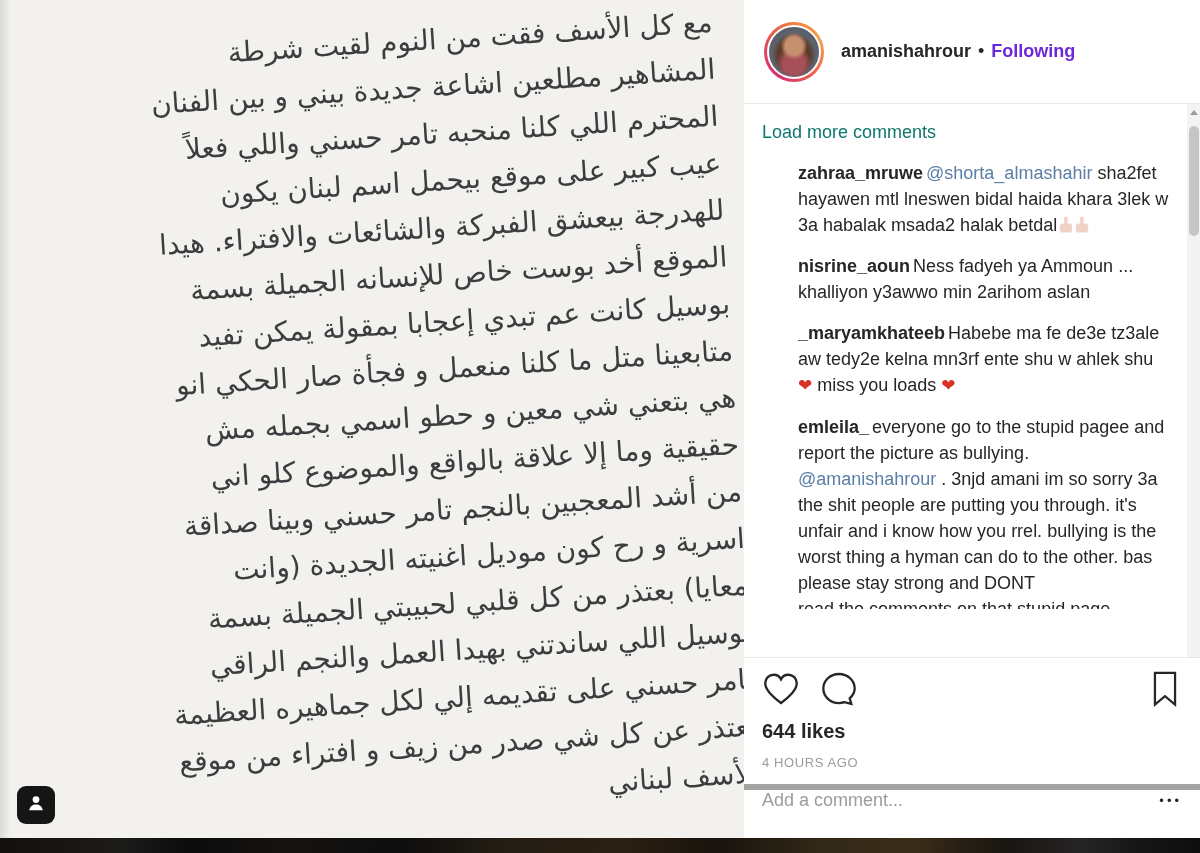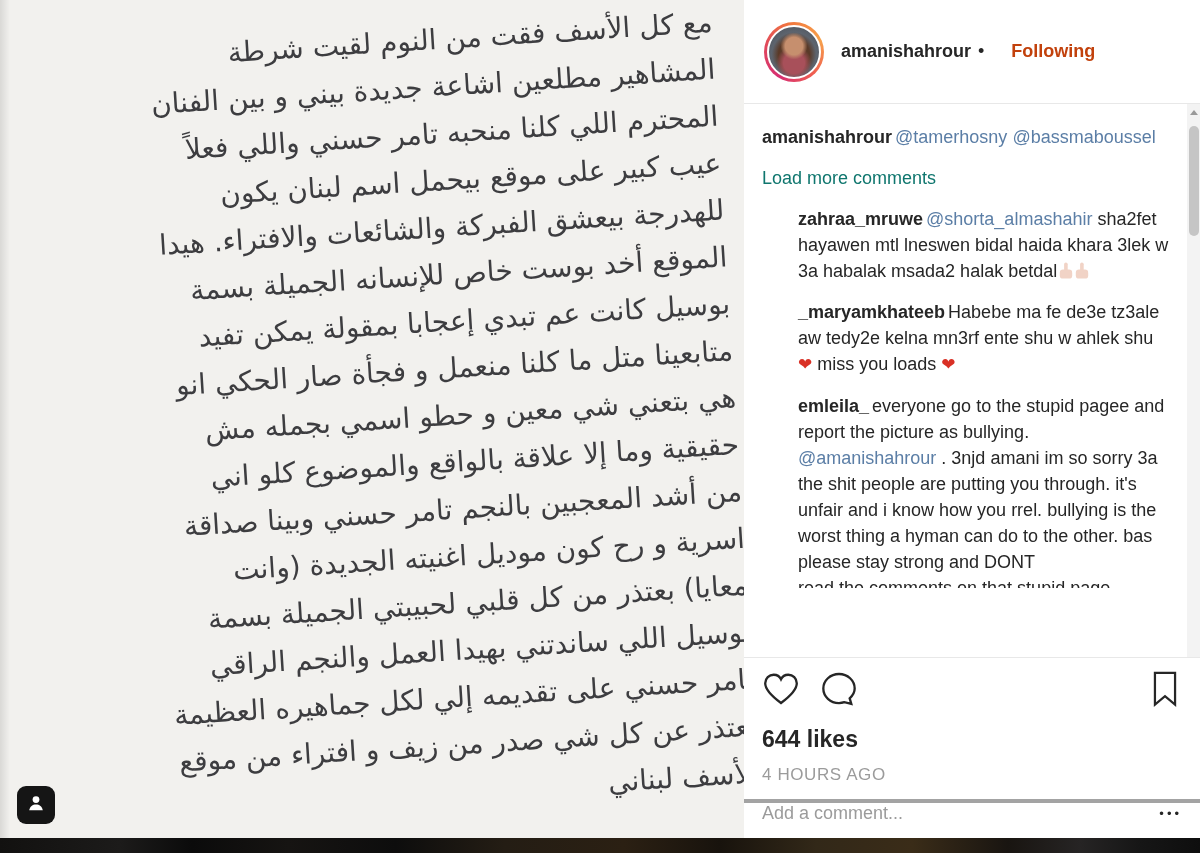--- a/index.html
+++ b/index.html
@@ -31,21 +31,21 @@
   .avatar-ring { width:60px; height:60px; border-radius:50%; padding:3px;
     background:conic-gradient(from 210deg, #d62e72, #e0475c, #f2793e, #f7a14b, #ef5e50, #d62e72); }
   .avatar-photo { width:100%; height:100%; border-radius:50%; border:2px solid #fff;
     background:
       radial-gradient(circle at 50% 38%, #c68f6e 0 22%, rgba(198,143,110,0) 34%),
       radial-gradient(circle at 50% 72%, #a8505a 0 24%, rgba(168,80,90,0) 40%),
       radial-gradient(circle at 50% 55%, #5a3a28 0 42%, #5d646e 60%, #474d56 100%); }
   .header-text { margin-left:17px; font-size:18px; font-weight:700; color:#262626;
     display:flex; align-items:center; }
   .dot-sep { margin:0 7px; font-weight:400; color:#262626; }
-  .following-btn { font-weight:700; color:#c2410c; cursor:pointer;margin-left:20px; }
+  .following-btn { font-weight:700; color:#6d28d9; cursor:pointer; }
 
   
   .comments-area { position:relative; height:553px; flex:0 0 auto; overflow:hidden;
     padding:0 30px 0 18px; font-size:18px; line-height:26px; }
   .uname { font-weight:700; color:#262626; margin-right:3px; }
   .mention { color:#5b7ea6; }
   .caption-row { margin-top:20px; }
   .load-more { margin-top:15px; color:#0f766e; cursor:pointer; }
   .comment { margin-top:15px;margin-left:36px; }
   .heart { color:#d93025; font-size:17px; }
@@ -59,24 +59,24 @@
     border-bottom:5px solid #9a9a9a; }
   .scroll-thumb { position:absolute; top:22px; left:1.5px; width:10px; height:110px;
     background:#c5c5c5; border-radius:5px; }
 
   
   .action-section { flex:0 0 auto; border-top:1px solid #e8e8e8; padding:12px 18px 0; }
   .icon-row { display:flex; align-items:center; }
   .icon-btn { cursor:pointer; display:inline-flex; }
   .icon-btn + .icon-btn { margin-left:20px; }
   .spacer { flex:1; }
-  .likes { margin-top:18px; font-size:23px; font-weight:700; color:#262626; }
-  .timestamp { margin:12px 0 14px; font-size:17px; letter-spacing:.6px; color:#9b9b9b; }
+  .likes { margin-top:12px; font-size:20px; font-weight:700; color:#262626; }
+  .timestamp { margin:12px 0 14px; font-size:13px; letter-spacing:.6px; color:#9b9b9b; }
 
-  .add-comment-row { flex:1; border-top:4px solid #a3a3a3; display:flex;
+  .add-comment-row { flex:1; border-top:6px solid #a3a3a3; display:flex;
     align-items:center; padding:0 18px; }
   .comment-input { color:#9b9b9b; font-size:18px; flex:1; cursor:text; }
   .more-options { color:#262626; font-size:13px; letter-spacing:3px; cursor:pointer; }
 
   
   .bottom-band { width:1200px; height:15px;
     background:linear-gradient(90deg,#121110 0%,#1c1b1a 10%,#0b0b0b 16%,#161412 24%,
       #0d0d0d 33%,#241d14 42%,#2b2013 52%,#18130d 60%,#322818 68%,#3a2c18 76%,
       #191511 84%,#262424 90%,#161616 95%,#0e0e0e 100%); }
 </style>
@@ -122,36 +122,34 @@
         <div class="avatar-photo"></div>
       </div>
       <div class="header-text">
         <span>amanishahrour</span>
         <span class="dot-sep">•</span>
         <span class="following-btn">Following</span>
       </div>
     </div>
 
     <div class="comments-area">
-      <div class="caption-row">
-        <span class="uname">amanishahrour</span><span id="caption-segments"><span class="mention">@tamerhosny</span><span> </span><span class="mention">@bassmaboussel</span></span>
-      </div>
       <div class="load-more">Load more comments</div>
       <div id="comments-list">
           <div class="comment"><span class="uname">zahraa_mruwe</span><span class="mention">@shorta_almashahir</span><span> sha2fet hayawen mtl lneswen bidal haida khara 3lek w 3a habalak msada2 halak betdal</span><span class="mf-emoji"><svg width="14" height="17" viewBox="0 0 14 17">
                 <g fill="#f1d3c6">
                   <rect x="5.1" y="0.4" width="3.6" height="10" rx="1.8"></rect>
                   <rect x="0.8" y="7.6" width="12.4" height="9" rx="3.2"></rect>
                 </g>
               </svg></span><span class="mf-emoji"><svg width="14" height="17" viewBox="0 0 14 17">
                 <g fill="#f1d3c6">
                   <rect x="5.1" y="0.4" width="3.6" height="10" rx="1.8"></rect>
                   <rect x="0.8" y="7.6" width="12.4" height="9" rx="3.2"></rect>
                 </g>
               </svg></span></div>
+          <div class="comment"><span class="uname">nisrine_aoun</span><span>Ness fadyeh ya Ammoun ... khalliyon y3awwo min 2arihom aslan</span></div>
           <div class="comment"><span class="uname">_maryamkhateeb</span><span>Habebe ma fe de3e tz3ale aw tedy2e kelna mn3rf ente shu w ahlek shu </span><span class="heart">❤</span><span> miss you loads </span><span class="heart">❤</span></div>
           <div class="comment"><span class="uname">emleila_</span><span>everyone go to the stupid pagee and report the picture as bullying. </span><span class="mention">@amanishahrour</span><span> . 3njd amani im so sorry 3a the shit people are putting you through. it's unfair and i know how you rrel. bullying is the worst thing a hyman can do to the other. bas please stay strong and DONT</span><div class="clipped">read the comments on that stupid page</div></div>
         </div>
 
       <div class="scrollbar">
         <div class="scroll-arrow"></div>
         <div class="scroll-thumb"></div>
       </div>
     </div>
 

